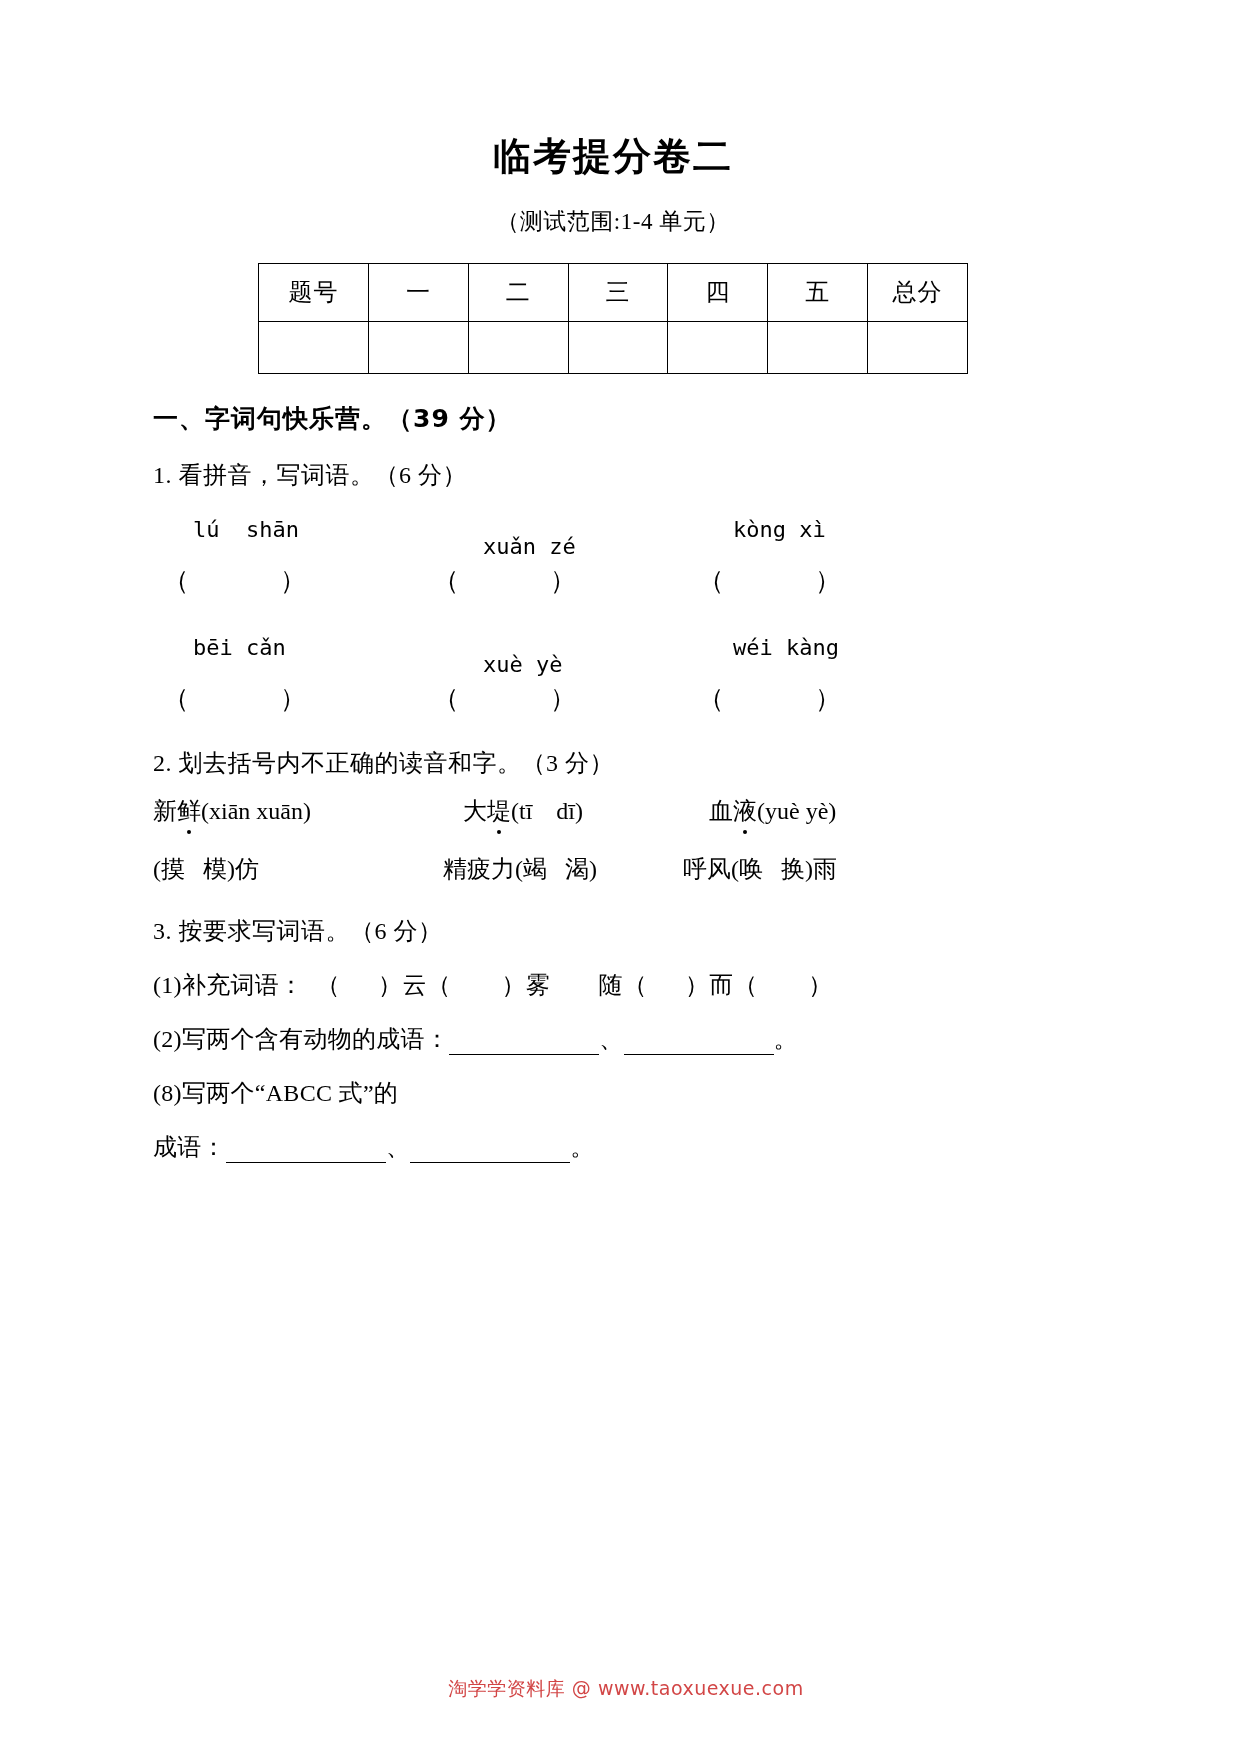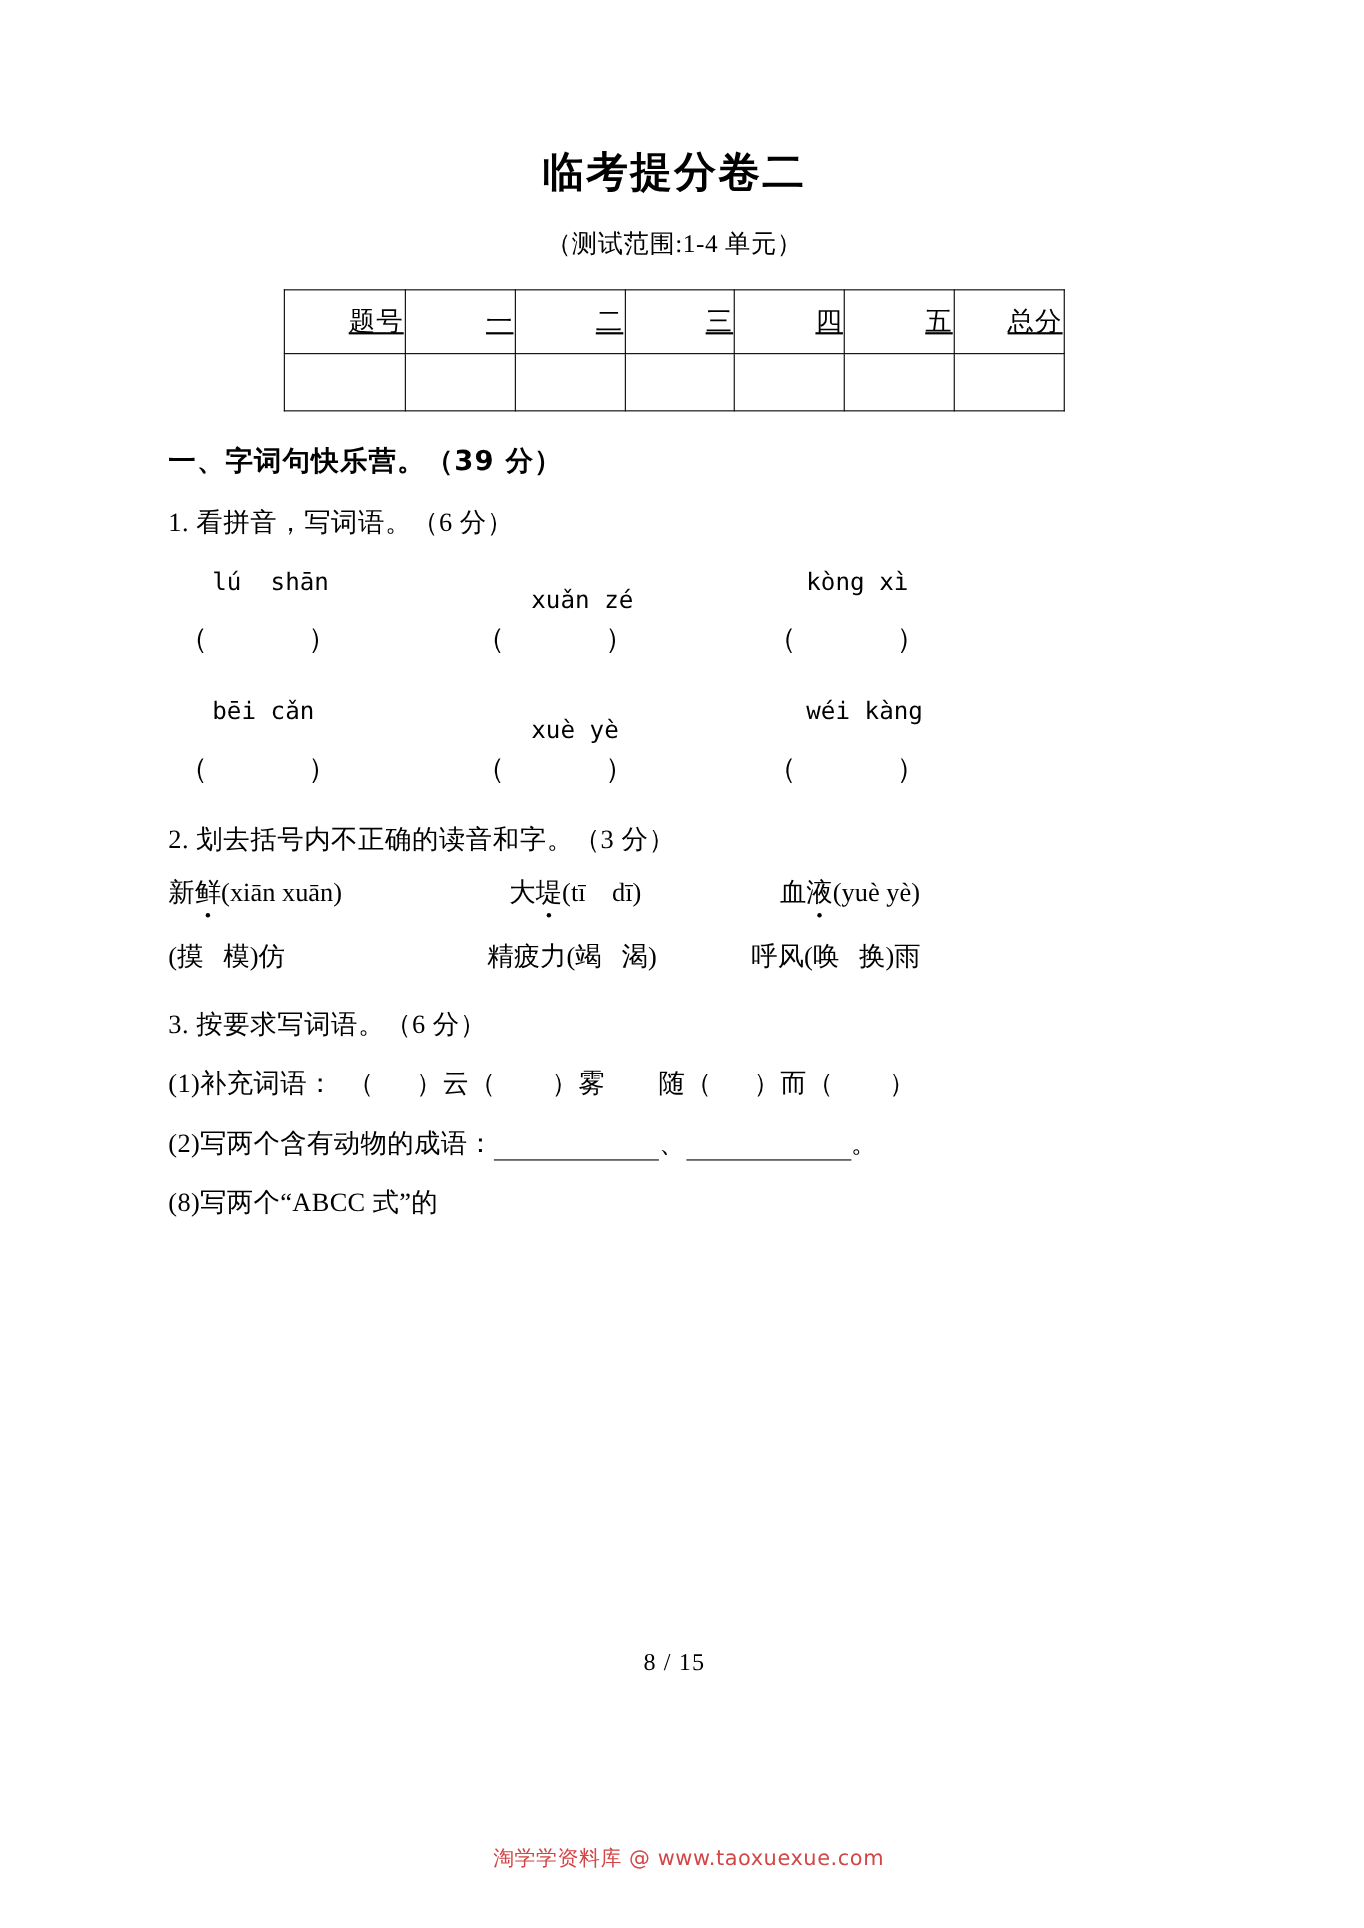--- a/index.html
+++ b/index.html
@@ -52,26 +52,25 @@
     margin: 26px auto 0 auto;
     width: 710px;
   }
   table.score-table {
     border-collapse: collapse;
     width: 100%;
     table-layout: fixed;
   }
   table.score-table td {
     border: 1.5px solid #000;
-    text-align: right;
+    text-align: center;
     vertical-align: middle;
     font-size: 24px;
     height: 58px;
     letter-spacing: 1px;
-    text-decoration: underline;
   }
   table.score-table tr.blank-row td { height: 52px; }
   table.score-table td.col-label { width: 110px; }
 
   
   .content {
     margin: 0 auto;
     width: 940px;
     padding-left: 10px;
     padding-top: 22px;
@@ -273,19 +272,19 @@
     </div>
 
     <p class="q-line">3. 按要求写词语。（6 分）</p>
 
     <p class="sub-q">(1)补充词语：  （      ）云（        ）雾　　随（      ）而（        ）</p>
 
     <p class="sub-q"><span>(2)写两个含有动物的成语：</span><span class="blank-line"></span><span>、</span><span class="blank-line"></span><span>。</span></p>
 
     <p class="sub-q">(8)写两个“ABCC 式”的</p>
 
+    <p class="sub-q"><span>成语：</span><span class="blank-line wide"></span><span>、</span><span class="blank-line wide"></span><span>。</span></p>
 
   </div>
 
-  <div class="page-number">8 / 15</div>
   <div class="watermark">淘学学资料库 @ www.taoxuexue.com</div>
 
 </div>
 
 </body></html>

